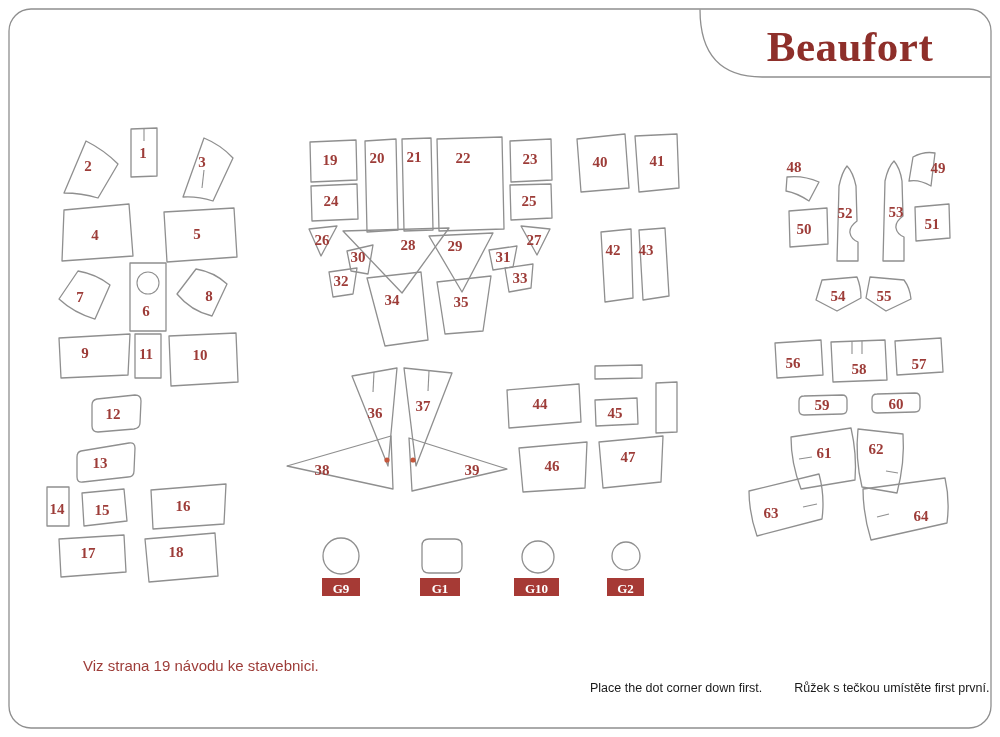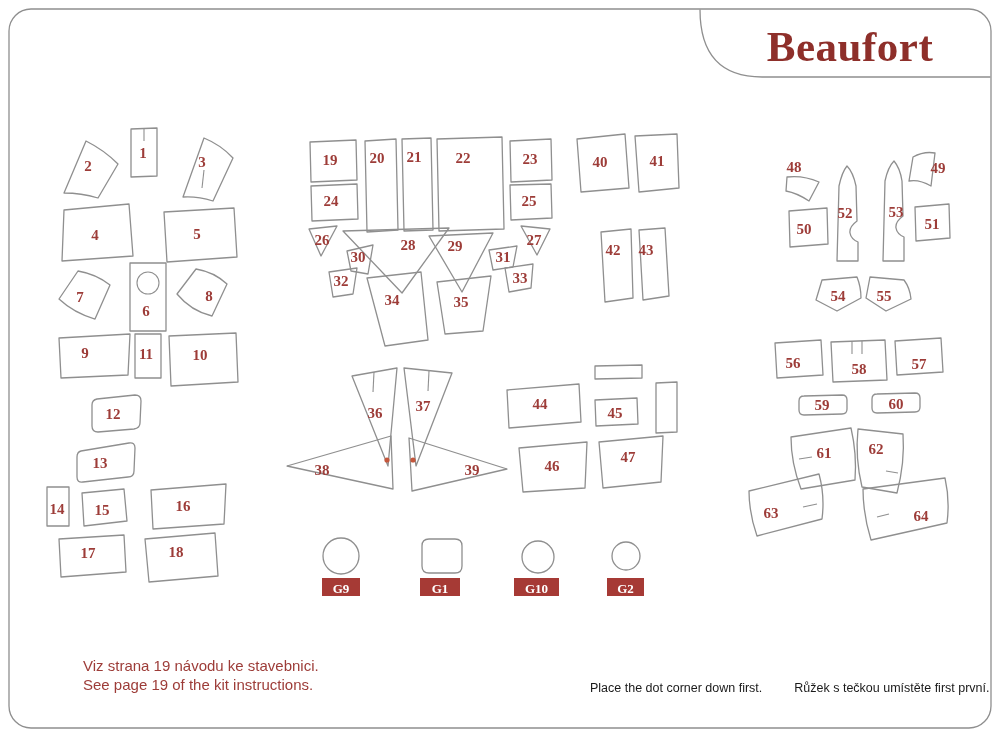--- a/index.html
+++ b/index.html
@@ -351,21 +351,20 @@
         <text x="625.5" y="588" class="badge-label">G2</text>
       </g>
     </svg>
 
   <div class="title-box">
     <span class="title-text">Beaufort</span>
   </div>
 
   <div class="footer-left">
     <div>Viz strana 19 návodu ke stavebnici.</div>
-    <div>See page 19 of the kit instructions.</div>
   </div>
 
   <div class="footer-right">
     <span>Place the dot corner down first.</span>
     <span>Růžek s tečkou umístěte first první.</span>
   </div>
 
 </div>
 
 </body></html>

